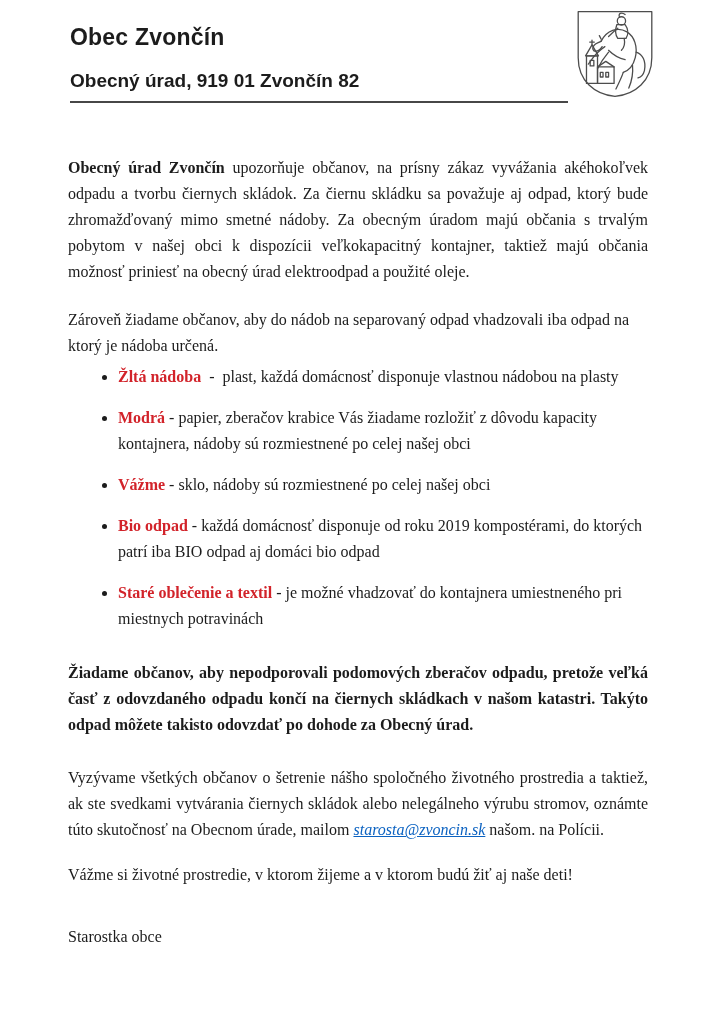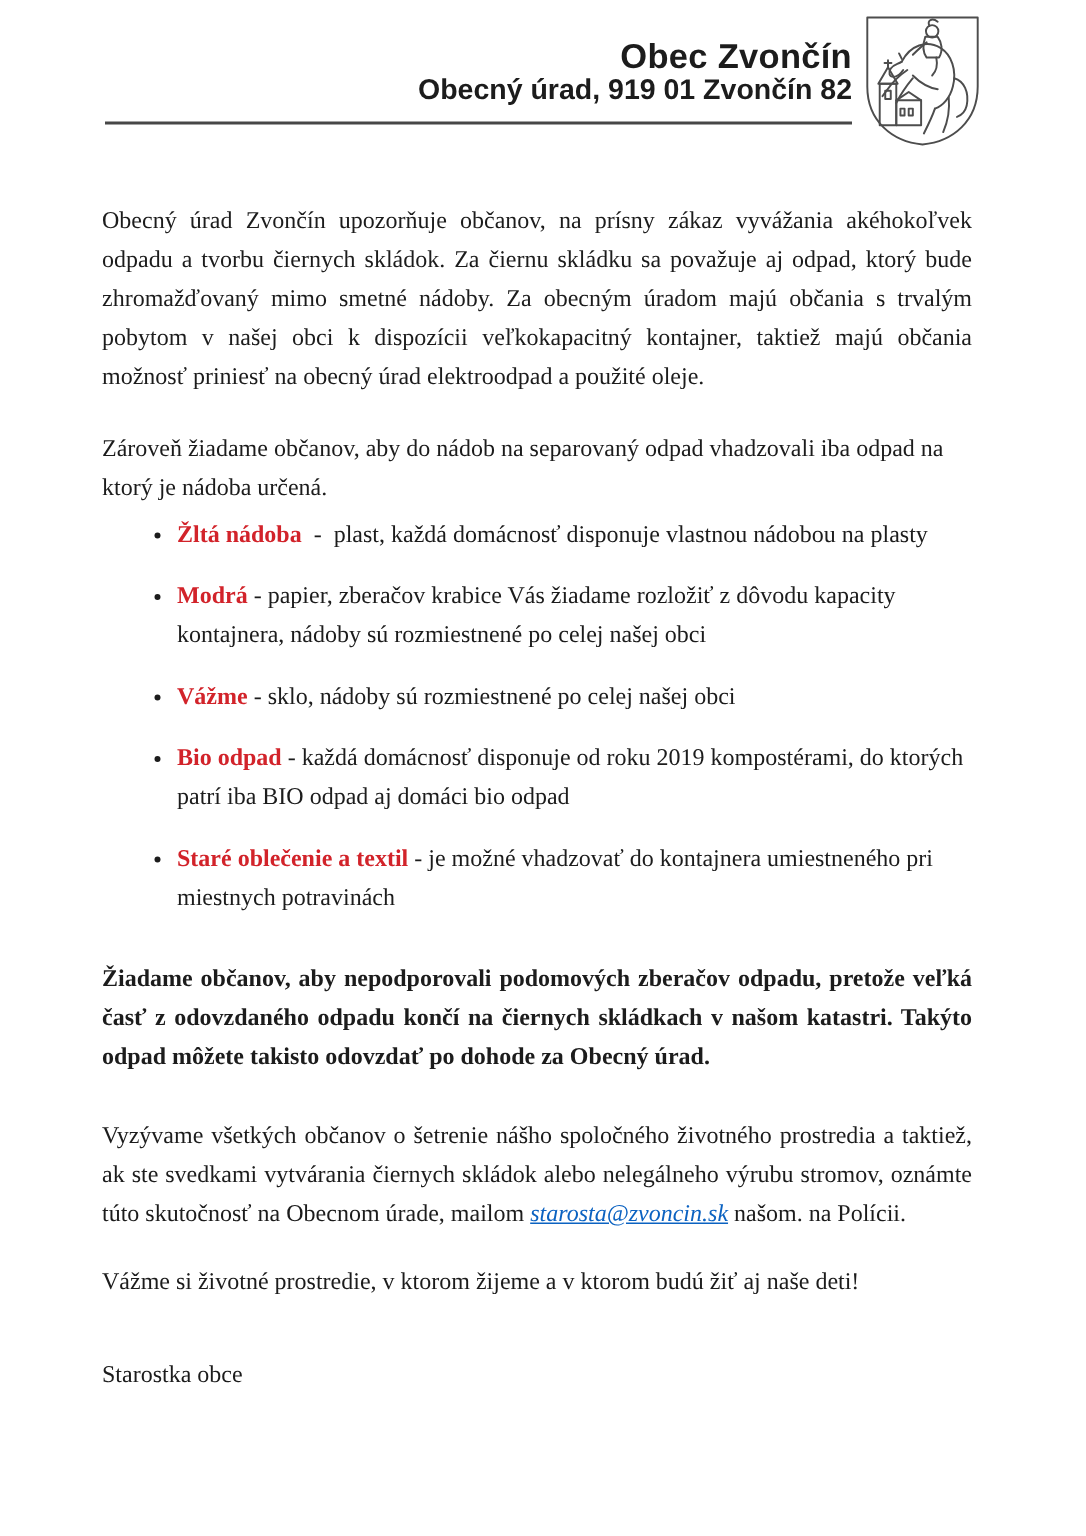--- a/index.html
+++ b/index.html
@@ -8,34 +8,34 @@
     width:724px;height:1024px;
     background:#ffffff;
     font-family:"Liberation Serif",serif;
     color:var(--text-color,#1c1c1c);
     overflow:hidden;
   }
   .doc-header{
     margin:0 156px 0 70px;
     padding-top:24px;padding-bottom:9px;
     border-bottom:2px solid var(--rule-color,#474747);
-    text-align:right;
+    text-align:left;
     font-family:"Liberation Sans",sans-serif;
     font-weight:700;
   }
   .doc-title{font-size:23px;line-height:1.15;letter-spacing:0.2px;}
-  .doc-subtitle{font-size:19px;line-height:1.15;margin-top:0;}
+  .doc-subtitle{font-size:19px;line-height:1.15;margin-top:20px;}
   .crest{position:absolute;top:8px;right:67px;width:84px;height:92px;}
   .content{
     margin:0 76px 0 68px;
     font-size:16px;line-height:26px;
   }
   .para{margin:0;}
   .justify{text-align:justify;}
-  .bold{font-weight:400;}
+  .bold{font-weight:700;}
   .intro{margin-top:52px;}
   .p2{margin-top:22px;}
   .bins{margin:0;padding-left:50px;list-style:disc outside;}
   .bins li{margin-top:15px;}
   .bins li:first-child{margin-top:5px;}
   .term{color:var(--accent-red,#d2232a);font-weight:700;}
   .rest,.prewrap{white-space:pre-wrap;}
   .warning{margin-top:28px;font-weight:700;}
   .appeal{margin-top:27px;}
   .closing{margin-top:19px;}

